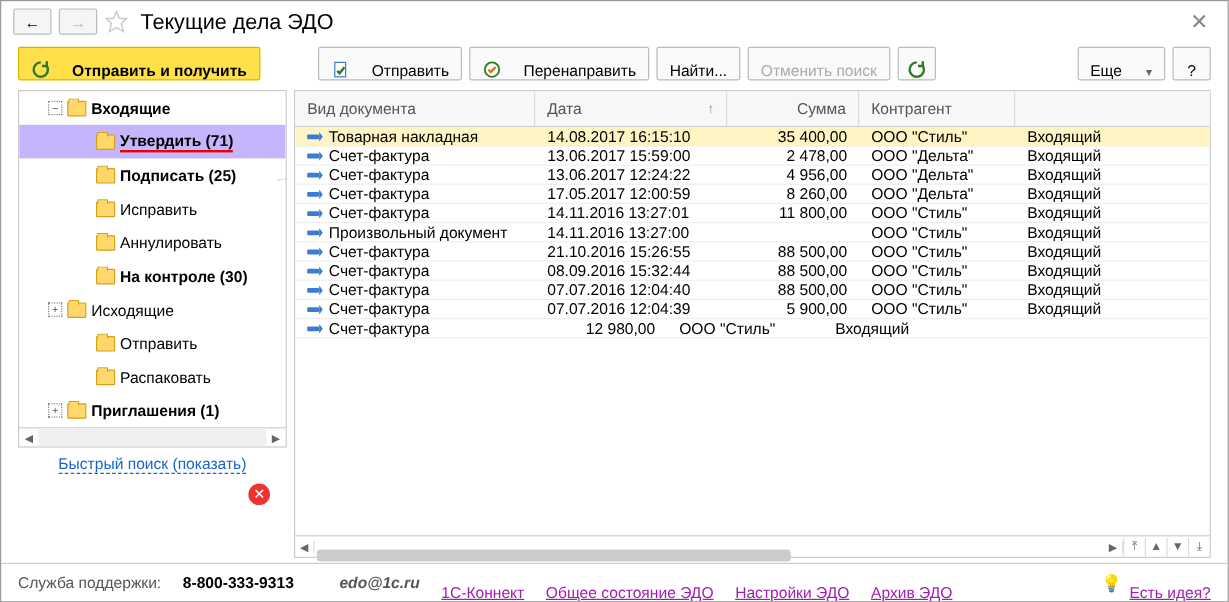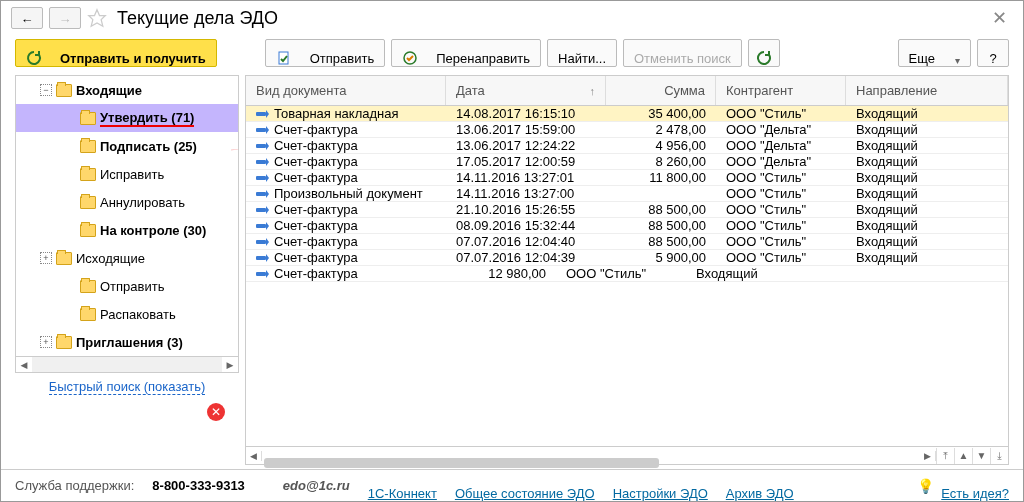--- a/index.html
+++ b/index.html
@@ -59,21 +59,21 @@
 .sort-arrow { margin-left: auto; color: #888; font-size: 11px; }
 
 .grid-bottom { height: 18px; border-top: 1px solid #ccc; display: flex; align-items: center; }
 .grid-bottom .arrow { width: 16px; font-size: 9px; display: flex; align-items: center; justify-content: center; color: #666; border-right: 1px solid #ddd; }
 .grid-bottom .track { flex: 1; background: #f3f3f3; position: relative; }
 .grid-bottom .thumb { position: absolute; left: 2px; top: 2px; height: 10px; width: 60%; background: #ccc; border-radius: 3px; }
 .grid-bottom .nav-pack { display: flex; margin-left: auto; }
 .grid-bottom .nav-pack span { width: 18px; height: 16px; border-left: 1px solid #ddd; display: flex; align-items: center; justify-content: center; font-size: 10px; color: #666; cursor: pointer; }
 
 .footer { position: absolute; bottom: 0; left: 0; right: 0; height: 32px; border-top: 1px solid #ccc; display: flex; align-items: center; padding: 0 14px; gap: 18px; color: #555; }
-.footer a { color: #0369a1; text-decoration: underline; margin-top: 16px; }
+.footer a { color: #a21caf; text-decoration: underline; margin-top: 16px; }
 .footer .phone { color: #000; font-weight: bold; }
 .footer .idea { margin-left: auto; display: flex; align-items: center; gap: 6px; }
 .bulb { color: #f5b400; font-size: 14px; }
 
 .annotation-arrow { position: absolute; left: 210px; top: 148px; width: 48px; height: 2px; pointer-events: none; }
 
 svg { display: block; }
 </style>
 </head>
 <body>
@@ -189,21 +189,21 @@
             <span class="label">Отправить</span>
           </div>
           <div class="tree-item depth2">
             <span class="expander empty"></span>
             <span class="folder"></span>
             <span class="label">Распаковать</span>
           </div>
           <div class="tree-item depth1 bold">
             <span class="expander">+</span>
             <span class="folder"></span>
-            <span class="label">Приглашения (3)</span>
+            <span class="label">Приглашения (1)</span>
           </div>
         </div>
       <div class="tree-scroll">
         <div class="arrow">◀</div>
         <div class="track"></div>
         <div class="arrow">▶</div>
       </div>
     </div>
     <div class="quick-search">
       <a href="#">Быстрый поиск (показать)</a>
@@ -213,21 +213,20 @@
 
   <div class="grid">
     <div class="grid-head">
       <div class="col c0">Вид документа</div>
       <div class="col c1">
           <span>Дата</span>
           <span class="sort-arrow">↑</span>
         </div>
       <div class="col c2">Сумма</div>
       <div class="col c3">Контрагент</div>
-      <div class="col c4">Направление</div>
     </div>
     <div class="grid-body" id="grid-body">
         <div class="grid-row selected">
           <div class="col c0">
             <span class="doc-icon"></span>
             <span>Товарная накладная</span>
           </div>
           <div class="col c1">14.08.2017 16:15:10</div>
           <div class="col c2">35 400,00</div>
           <div class="col c3">ООО "Стиль"</div>

